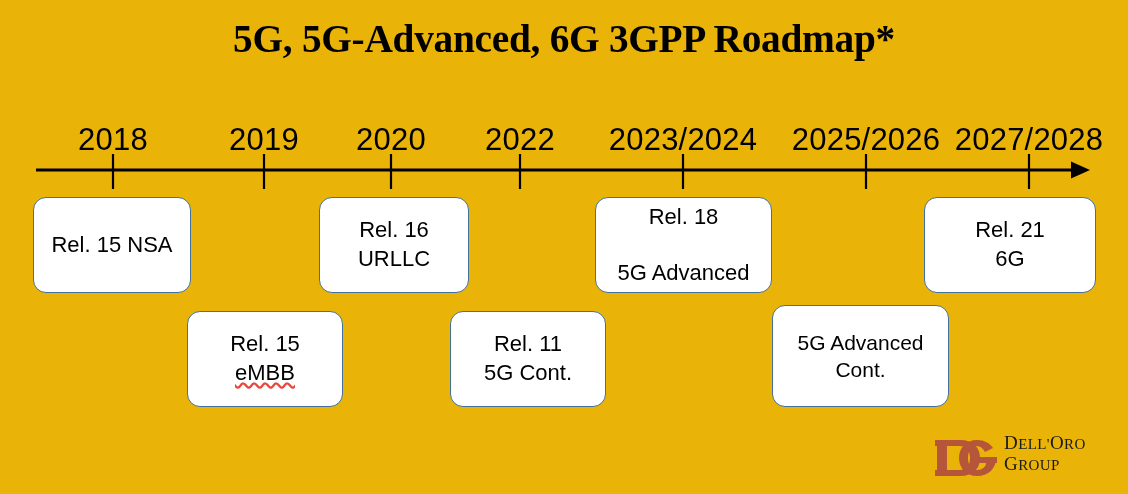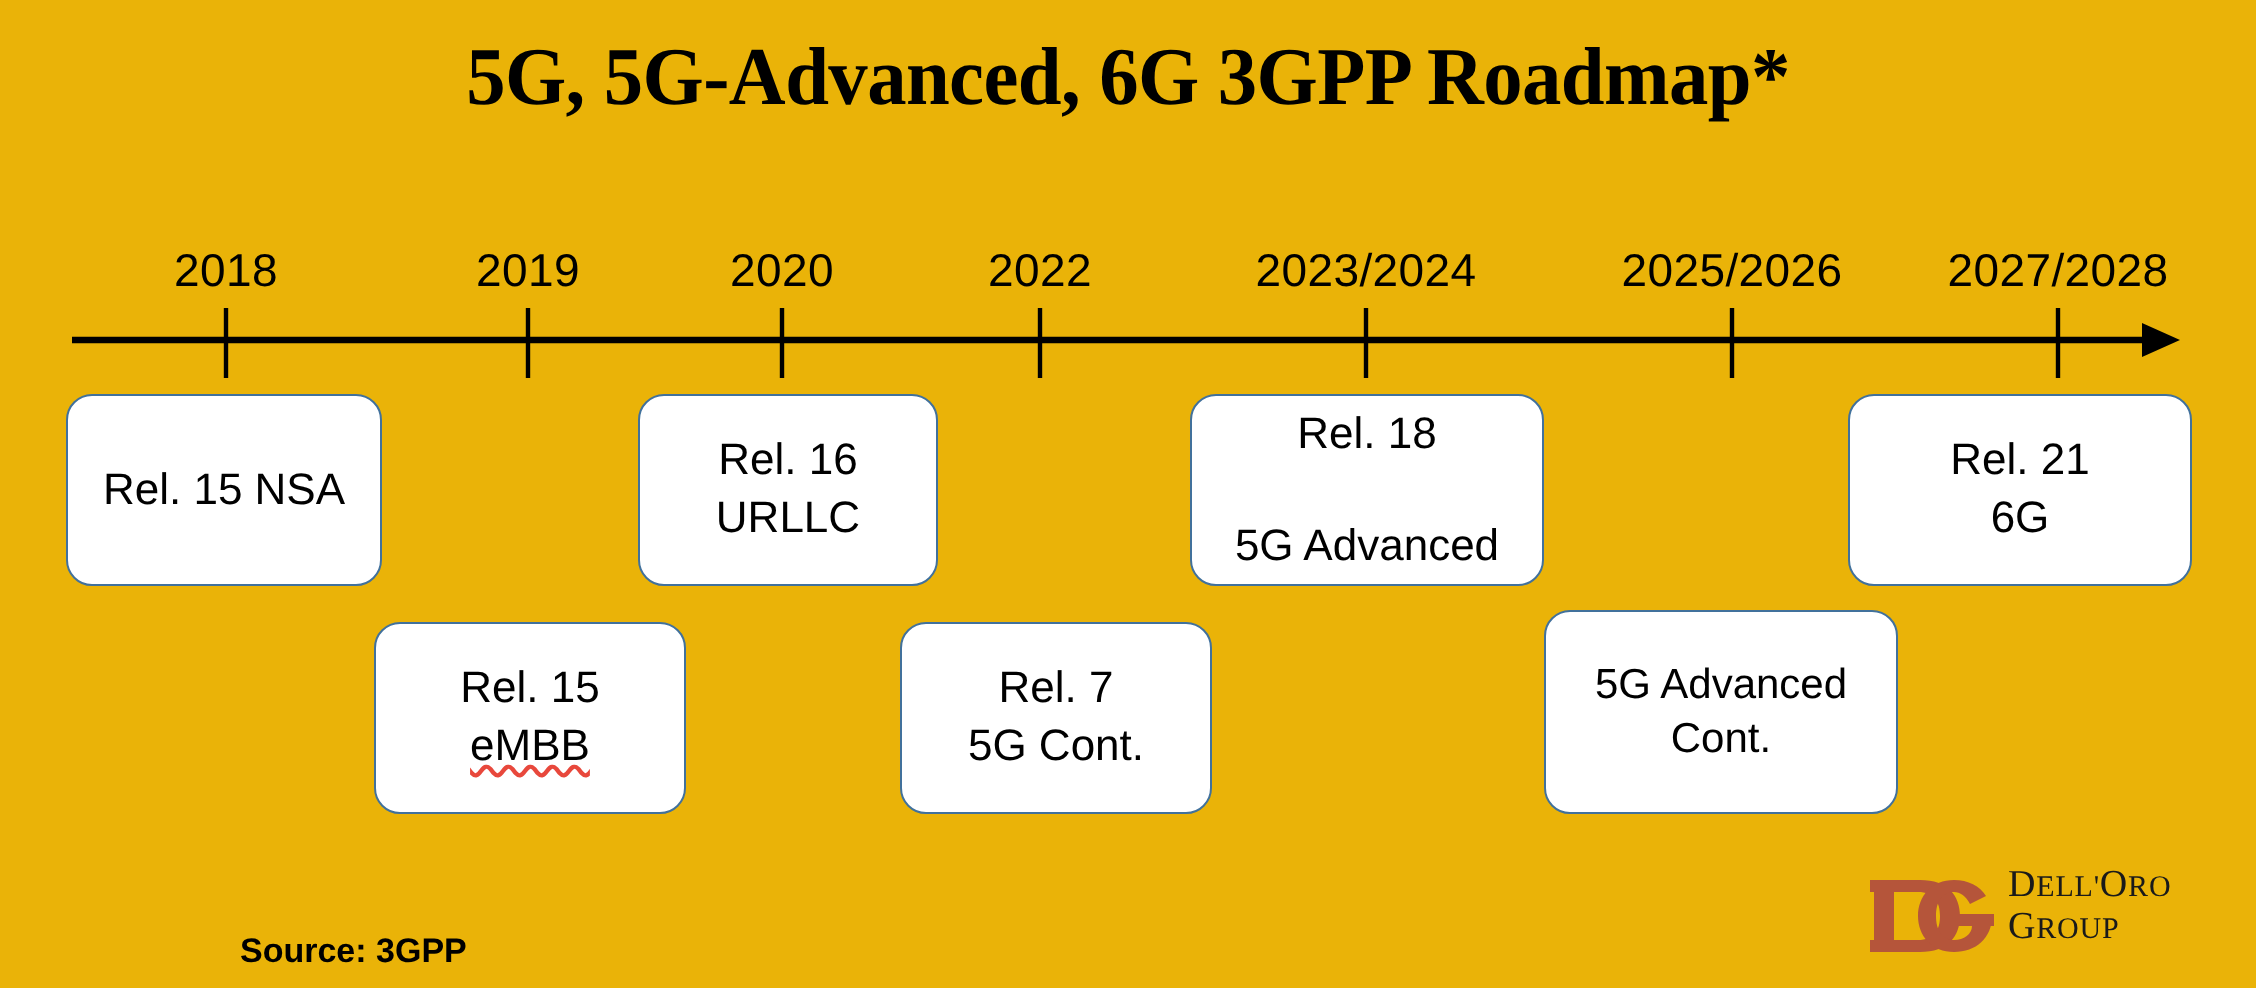--- a/index.html
+++ b/index.html
@@ -47,21 +47,21 @@
     left: 0;
     top: 110px;
     width: 1128px;
     height: 80px;
   }
 
   .year-label {
     position: absolute;
     top: 122px;
     font-family: "Liberation Sans", sans-serif;
-    font-size: 23px;
+    font-size: 31px;
     color: #000000;
     text-align: center;
     white-space: nowrap;
     transform: translateX(-50%);
     letter-spacing: 0.2px;
   }
 
   
   .rel-box {
     position: absolute;
@@ -177,30 +177,29 @@
       </div>
       <div class="rel-box" style="left: 924px; top: 197px; width: 172px; height: 96px;">
         <span class="ln">Rel. 21</span>
         <span class="ln">6G</span>
       </div>
       <div class="rel-box" style="left: 187px; top: 311px; width: 156px; height: 96px;">
         <span class="ln">Rel. 15</span>
         <span class="ln misspelled">eMBB</span>
       </div>
       <div class="rel-box" style="left: 450px; top: 311px; width: 156px; height: 96px;">
-        <span class="ln">Rel. 7</span>
+        <span class="ln">Rel. 11</span>
         <span class="ln">5G Cont.</span>
       </div>
       <div class="rel-box" style="left: 772px; top: 305px; width: 177px; height: 102px; font-size: 21px;">
         <span class="ln">5G Advanced</span>
         <span class="ln">Cont.</span>
       </div>
     </div>
 
-  <div class="source-note">Source: 3GPP</div>
 
   <div class="logo">
     <svg class="logo-mark" viewBox="0 0 66 48" width="66" height="48" aria-hidden="true">
       <g id="logo-mark-group" fill="#B5553A">
           <path d="M3 6 H26 C40 6 46 14 46 24 C46 34 40 42 26 42 H3 Z M13 12 V36 H25 C33 36 36 31 36 24 C36 17 33 12 25 12 Z" fill-rule="evenodd"></path>
           <rect x="1" y="6" width="14" height="6"></rect>
           <rect x="1" y="36" width="14" height="6"></rect>
           <path d="M62 24 C62 35 54 42 43 42 C32 42 25 34 25 24 C25 14 32 6 43 6 C50 6 56 9 59 14 L51 18 C49 14 46 12 43 12 C37 12 34 17 34 24 C34 31 37 36 43 36 C48 36 52 33 52 29 H44 V23 H62 Z"></path>
           <rect x="52" y="23" width="11" height="6"></rect>
         </g>

